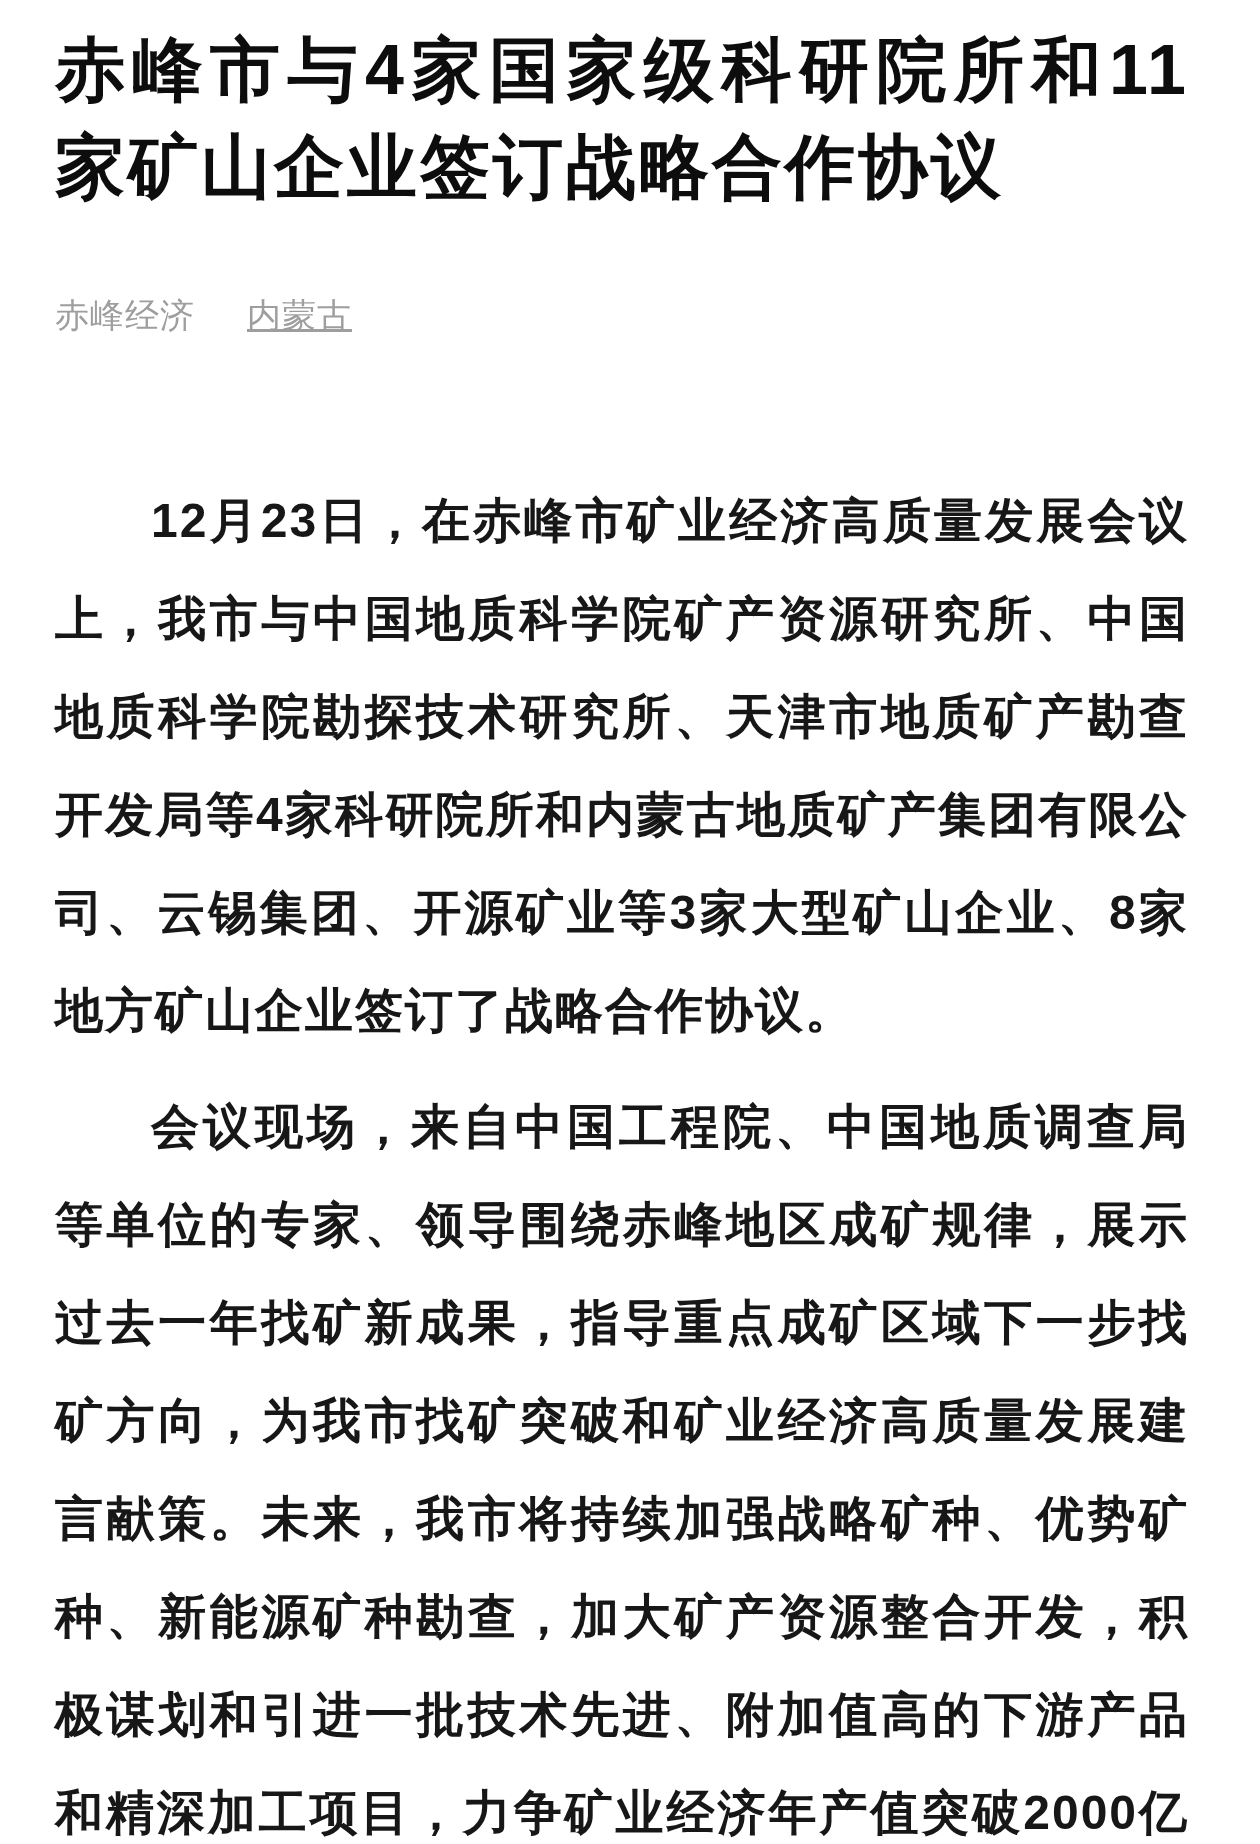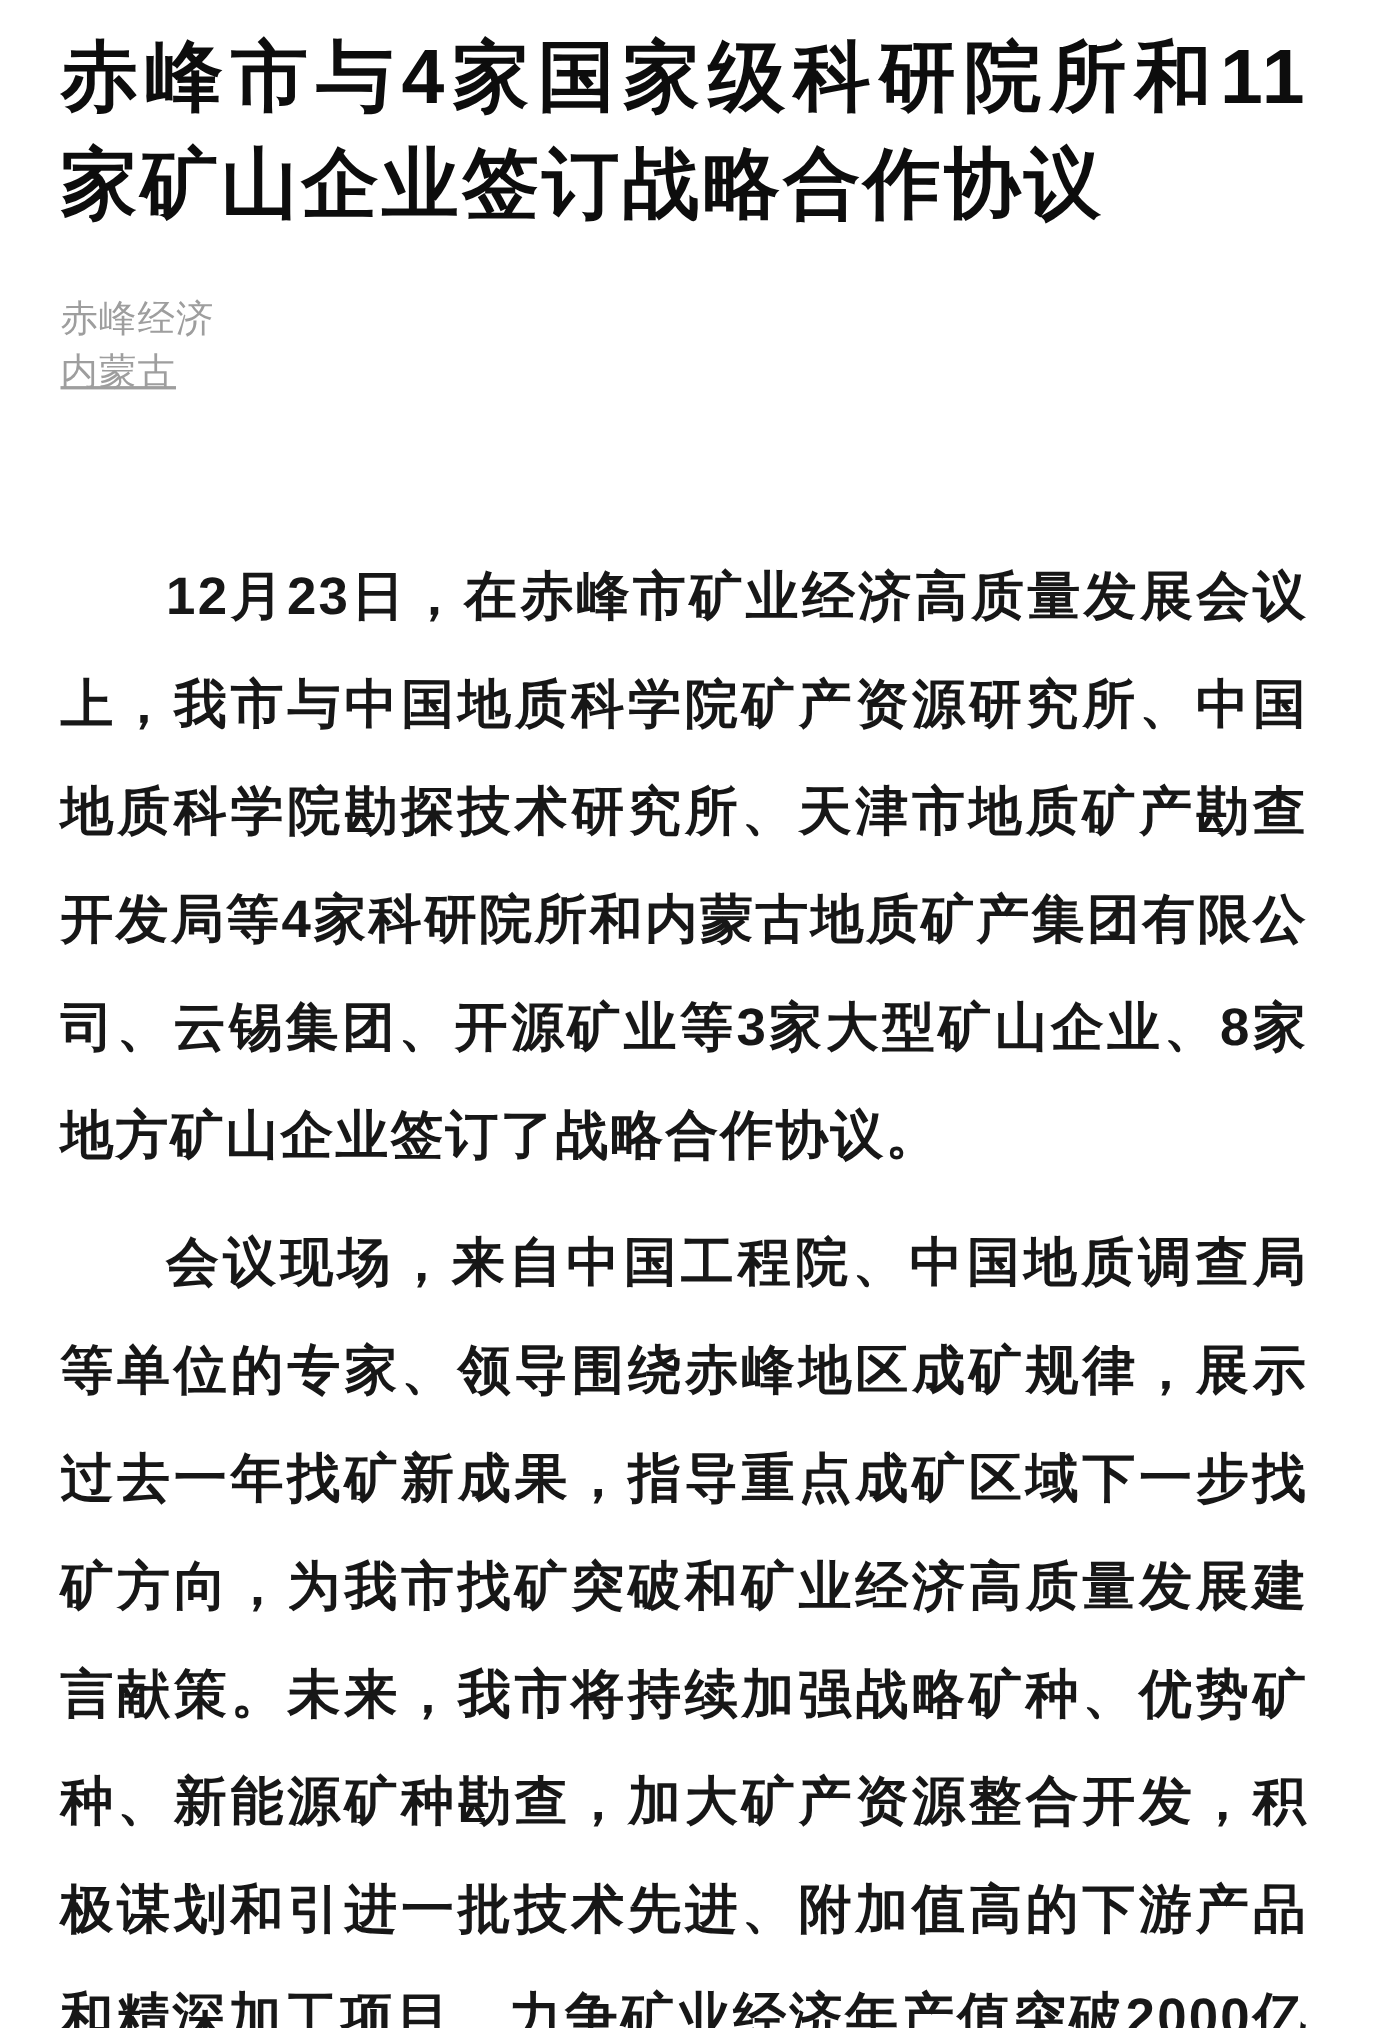--- a/index.html
+++ b/index.html
@@ -21,28 +21,28 @@
   .article-title {
     margin: 0;
     color: var(--title-color, #0d0d0d);
     font-size: 70px;
     font-weight: 700;
     line-height: 1.38;
     letter-spacing: 3px;
     text-align: justify;
   }
   .article-meta {
-    margin-top: 52px;
+    margin-top: 77px;
     display: flex;
+    align-items: center;
     font-size: 34px;
     line-height: 1.4;
     color: var(--meta-color, #9e9e9e);
     letter-spacing: 1px;
     white-space: nowrap;
-    flex-direction: column;
   }
   .article-meta .meta-item { margin-right: 52px; }
   .article-meta .meta-item:last-child { margin-right: 0; text-decoration: underline; }
   .article-body {
     margin-top: 132px;
     font-weight: bold;
   }
   .article-body p {
     margin: 0 0 18px 0;
     color: var(--body-color, #171717);

